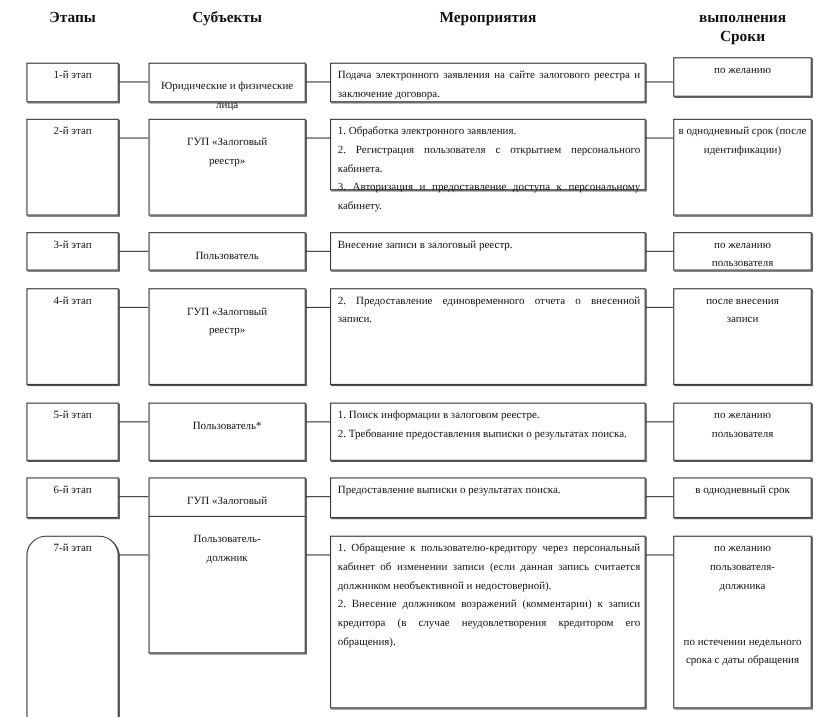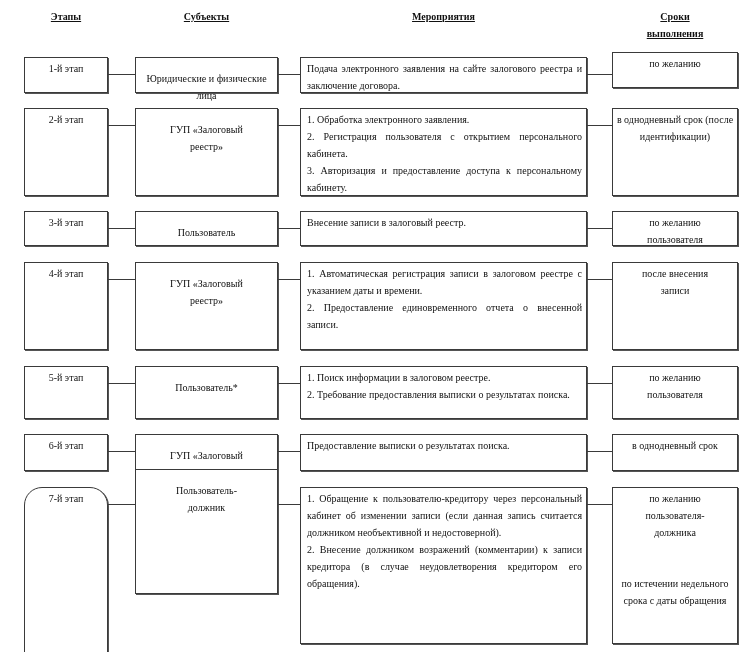--- a/index.html
+++ b/index.html
@@ -1,18 +1,18 @@
 <!DOCTYPE html>
 <html><head>
 <meta charset="utf-8">
 <style>
   html, body { margin:0; padding:0; background:#ffffff; }
   body { width:751px; height:652px; position:relative; overflow:hidden;
          font-family:"Liberation Serif", "DejaVu Serif", serif; color:#111; }
-  .hdr { position:absolute; font-weight:bold; font-size:10px; text-align:center; line-height:17px;text-decoration:underline; }
+  .hdr { position:absolute; font-weight:bold; font-size:14px; text-align:center; line-height:17px; }
   .box { position:absolute; box-sizing:border-box; border:1px solid #3a3a3a;
          box-shadow:1px 1px 0 #555; background:#fff; font-size:10px; line-height:17px; }
   .c1 { left:24px; width:84px; text-align:center; padding-top:2px; }
   .c2 { left:135px; width:143px; text-align:center; padding-top:12px; }
   .c3 { left:300px; width:287px; text-align:justify; padding:2px 4px 0 6px; }
   .c4 { left:612px; width:126px; text-align:center; padding-top:2px; }
   .c3 p { margin:0; }
   .c4 p { margin:0; }
   .ln { position:absolute; height:1px; background:#3a3a3a; }
   .l1 { left:108px; width:27px; }
@@ -20,22 +20,22 @@
   .l3 { left:587px; width:25px; }
   .gap { height:34px; }
 </style>
 </head>
 <body>
 
 <div class="hdr" style="left:24px;top:8px;width:84px;">Этапы</div>
 <div class="hdr" style="left:135px;top:8px;width:143px;">Субъекты</div>
 <div class="hdr" style="left:300px;top:8px;width:287px;">Мероприятия</div>
 <div class="hdr" style="left:612px;top:8px;width:126px;">
+  <div>выполнения</div>
   <div>Сроки</div>
-  <div>выполнения</div>
 </div>
 
 <div>
   <div class="box c1" style="top:57px;height:36px;">1-й этап</div>
   <div class="ln l1" style="top:74px;"></div>
   <div class="box c2" style="top:57px;height:36px;">Юридические и физические лица</div>
   <div class="ln l2" style="top:74px;"></div>
   <div class="box c3" style="top:57px;height:36px;">
     <p>Подача электронного заявления на сайте залогового реестра и заключение договора.</p>
   </div>
@@ -43,21 +43,21 @@
   <div class="box c4" style="top:52px;height:36px;">
     <p>по желанию</p>
   </div>
 </div>
 
 <div>
   <div class="box c1" style="top:108px;height:88px;">2-й этап</div>
   <div class="ln l1" style="top:125px;"></div>
   <div class="box c2" style="top:108px;height:88px;padding-left:22px;padding-right:22px;">ГУП «Залоговый реестр»</div>
   <div class="ln l2" style="top:125px;"></div>
-  <div class="box c3" style="top:108px;height:88px;">
+  <div class="box c3" style="top:108px;height:65px;">
     <p>1. Обработка электронного заявления.</p>
     <p>2. Регистрация пользователя с открытием персонального кабинета.</p>
     <p>3. Авторизация и предоставление доступа к персональному кабинету.</p>
   </div>
   <div class="ln l3" style="top:125px;"></div>
   <div class="box c4" style="top:108px;height:88px;">
     <p>в однодневный срок (после идентификации)</p>
   </div>
 </div>
 
@@ -74,21 +74,20 @@
     <p>по желанию пользователя</p>
   </div>
 </div>
 
 <div>
   <div class="box c1" style="top:262px;height:88px;">4-й этап</div>
   <div class="ln l1" style="top:279px;"></div>
   <div class="box c2" style="top:262px;height:88px;padding-left:22px;padding-right:22px;">ГУП «Залоговый реестр»</div>
   <div class="ln l2" style="top:279px;"></div>
   <div class="box c3" style="top:262px;height:88px;">
-    <p>1. Автоматическая регистрация записи в залоговом реестре с указанием даты и времени.</p>
     <p>2. Предоставление единовременного отчета о внесенной записи.</p>
   </div>
   <div class="ln l3" style="top:279px;"></div>
   <div class="box c4" style="top:262px;height:88px;padding-left:14px;padding-right:14px;">
     <p>после внесения записи</p>
   </div>
 </div>
 
 <div>
   <div class="box c1" style="top:366px;height:53px;">5-й этап</div>

